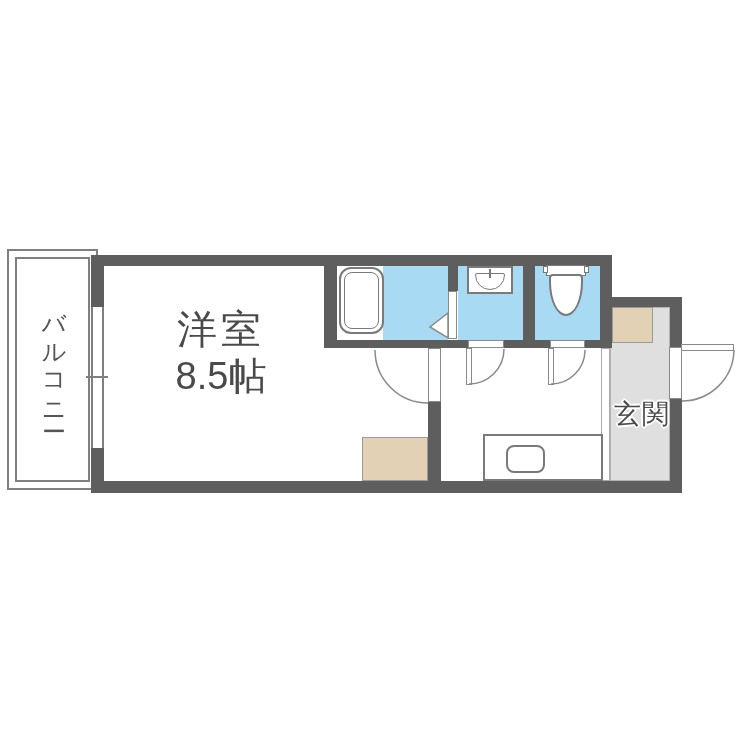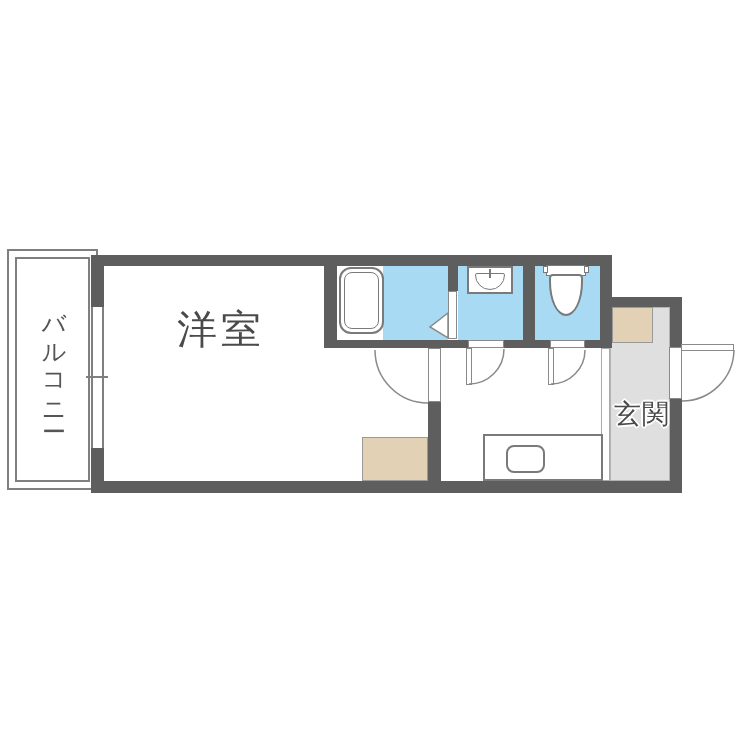--- a/index.html
+++ b/index.html
@@ -95,16 +95,17 @@
   <div class="abs thinfix" style="left:546px;top:265px;width:40px;height:11px;"></div>
   <div class="abs thinfix" style="left:543px;top:266px;width:5px;height:7px;"></div>
   <div class="abs thinfix" style="left:584px;top:266px;width:5px;height:7px;"></div>
   <div class="abs fixture" style="left:549px;top:274px;width:34px;height:42px;border-radius:4px 4px 17px 17px / 4px 4px 34px 34px;"></div>
 
   <div class="abs fixture" style="left:483px;top:434px;width:120px;height:47px;border-width:2px;"></div>
   <div class="abs fixture" style="left:506px;top:445px;width:39px;height:28px;border-radius:8px;"></div>
 
   <div id="main-room-label" class="abs label" style="left:103px;top:306px;width:220px;">
     <div class="l1">洋室</div>
+    <div class="l2">8.5帖</div>
   </div>
   <div id="entrance-label" class="abs label" style="left:614px;top:396px;width:60px;">玄関</div>
 
 </div>
 
 </body></html>

